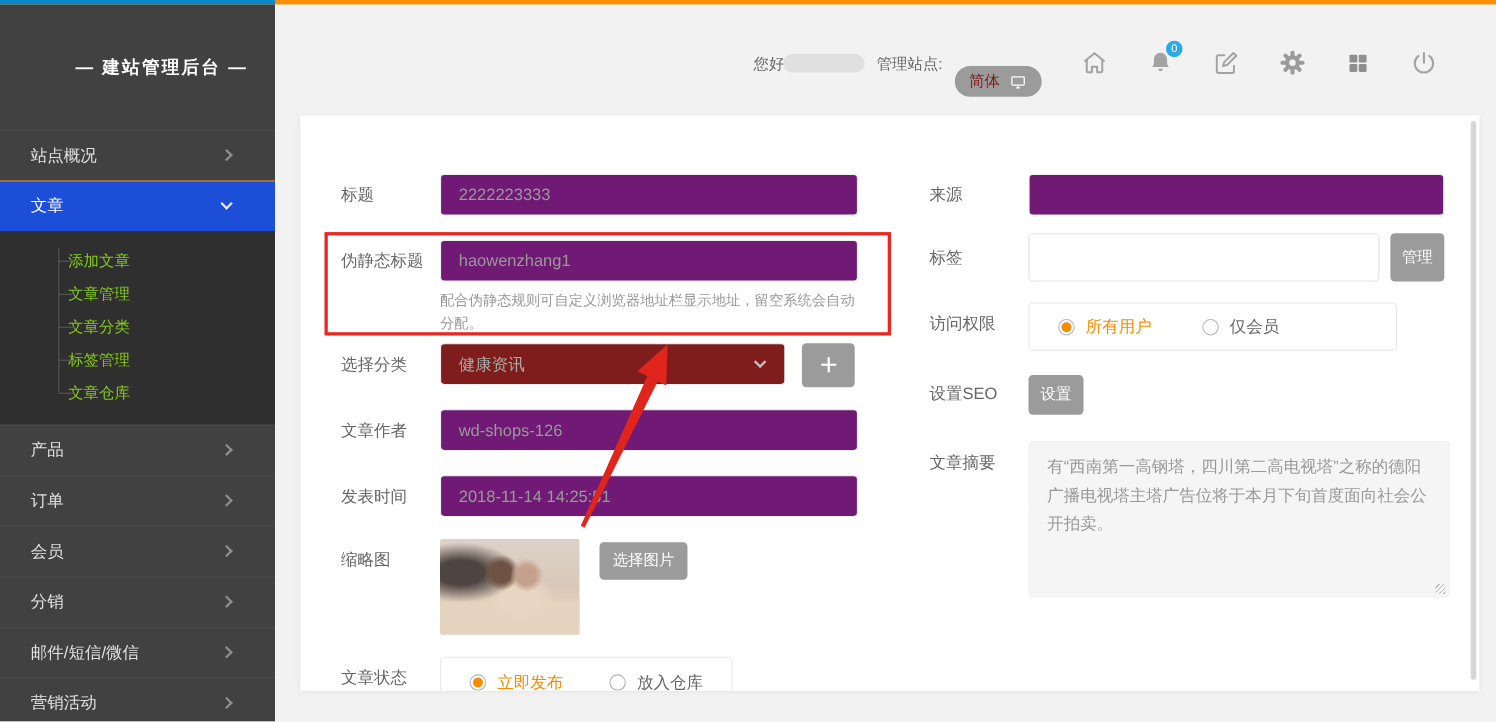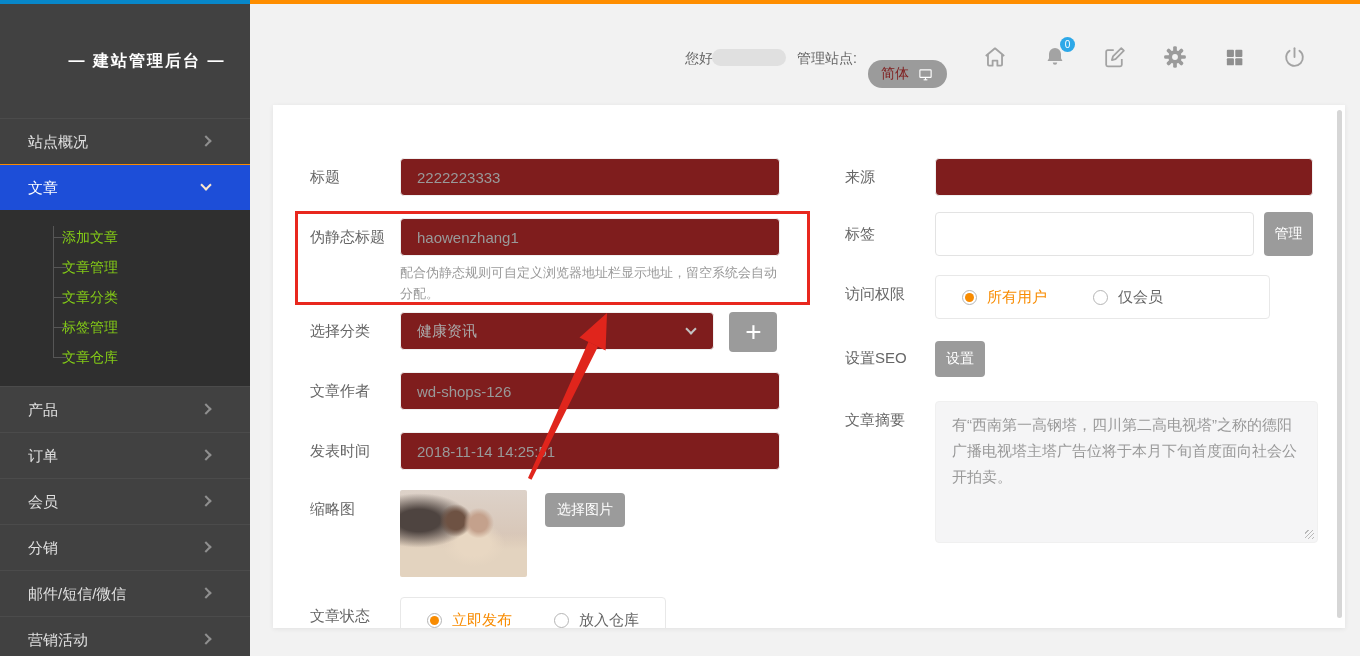--- a/index.html
+++ b/index.html
@@ -88,21 +88,21 @@
     background: #ffffff; box-shadow: 0 1px 5px rgba(0,0,0,0.07);
     overflow: hidden;
   }
   .col { position: absolute; top: 53px; }
   .col-left { left: 37px; width: 470px; }
   .col-right { left: 572px; width: 468px; }
   .frow { display: flex; align-items: flex-start; }
   .flabel { width: 90px; flex-shrink: 0; padding-top: 10px; font-size: 15px; color: #666; }
   .fctrl { flex: 1; min-width: 0; }
   .inp {
-    width: 100%; height: 38px; background: #7f1d1d; border: 1px solid #f0f0f0;
+    width: 100%; height: 38px; background: #701a75; border: 1px solid #f0f0f0;
     border-radius: 4px; padding: 0 16px; font-size: 15px; color: #999;
     outline: none; font-family: inherit;
   }
   .hint { margin-top: 6px; font-size: 13px; color: #999; line-height: 21px; width: 378px; }
   .selbox {
     width: 314px; height: 38px; background: #7f1d1d; border: 1px solid #f0f0f0;
     border-radius: 4px; display: inline-flex; align-items: center;
     padding: 0 16px; font-size: 15px; color: #ababab; position: relative;
     vertical-align: top; cursor: pointer;
   }

